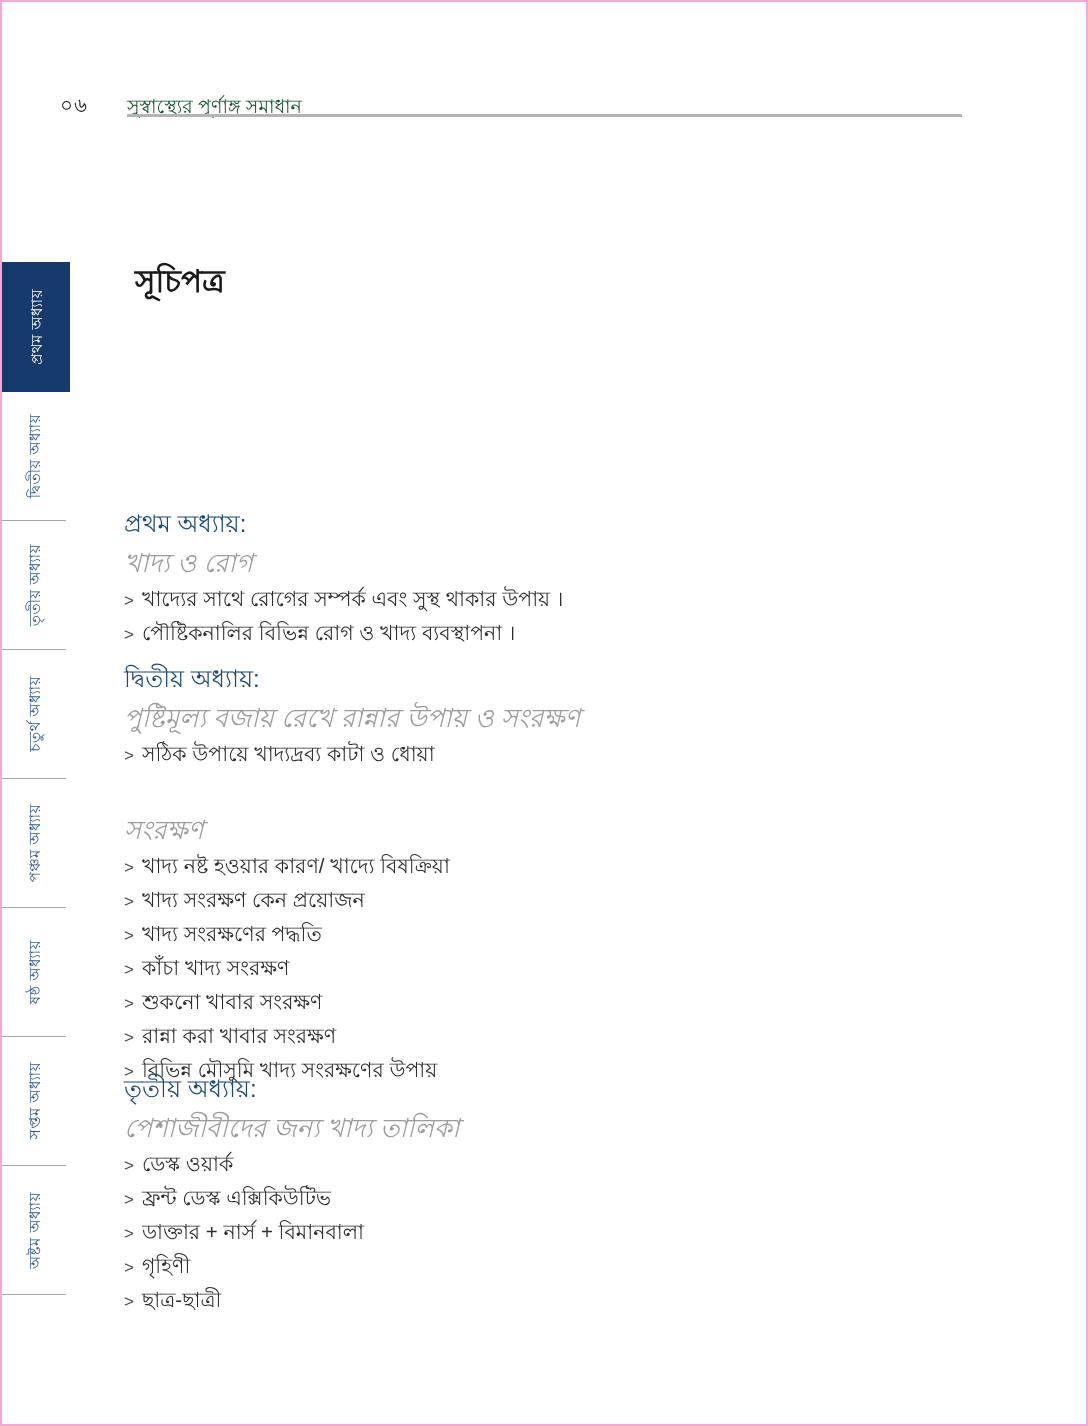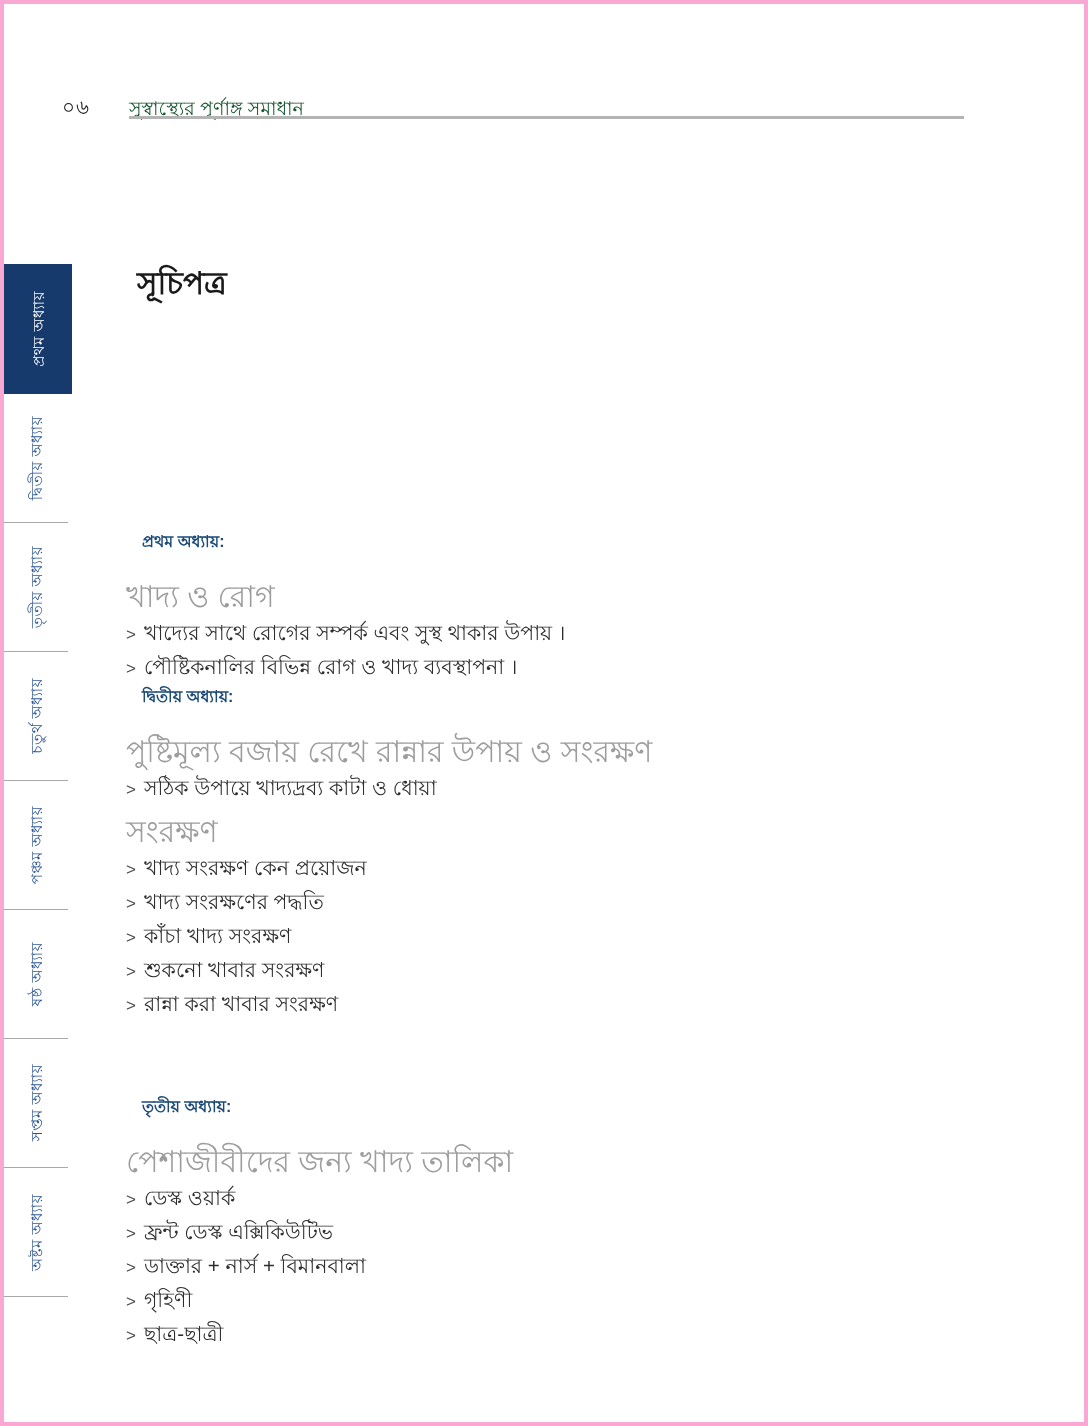--- a/index.html
+++ b/index.html
@@ -2,21 +2,21 @@
 <html style="--accent-navy: #173a6d; --heading-blue: #1d4b78; --tab-text: #2d5792; --sub-gray: #9d9d9d;"><head>
 <meta charset="utf-8">
 <style>
   html,body{margin:0;padding:0;background:#ffffff;}
   body{
     font-family:"Liberation Sans","DejaVu Sans",sans-serif;
     width:1088px;height:1426px;position:relative;overflow:hidden;
   }
   .page{
     position:absolute;inset:0;background:#ffffff;
-    border:4px solid #f9a8d4;box-sizing:border-box;padding-left:40px;
+    border:2px solid #f9a8d4;box-sizing:border-box;padding-left:40px;
   }
   
   .page-num{
     position:absolute;left:58px;top:88px;
     font-size:20px;color:#1a1a1a;letter-spacing:1px;
   }
   .book-title{
     position:absolute;left:125px;top:90px;
     font-size:19px;color:#14532d;
   }
@@ -49,26 +49,27 @@
   .toc-title{
     position:absolute;left:0;top:244px;margin:11px;
     font-size:31px;font-weight:600;color:#1a1a1a;
   }
   .sec{position:absolute;left:0;width:860px;}
   #sections .sec:nth-of-type(1){top:503px;}
   #sections .sec:nth-of-type(2){top:658px;}
   #sections .sec:nth-of-type(3){top:808px;}
   #sections .sec:nth-of-type(4){top:1068px;}
   .sec-heading{
-    margin:16px;font-size:16px;line-height:38px;font-weight:700;
+    margin:0;font-size:24px;line-height:38px;font-weight:400;
     color:var(--heading-blue,#1d4b78);
   }
   .sec-sub{
-    font-size:30px;line-height:40px;font-weight:400;
+    font-size:26px;line-height:40px;font-weight:400;
     color:var(--sub-gray,#9d9d9d);
+    font-style:italic;
   }
   .sec-item{
     font-size:20.5px;line-height:32px;color:#2e2e2e;
     white-space:nowrap;
   }
   .sec-item .marker{
     color:#4a4a4a;font-size:17px;margin-right:8px;
   }
 </style>
 </head>
@@ -118,25 +119,27 @@
           <div class="sec-item"><span class="marker">&gt;</span><span>খাদ্যের সাথে রোগের সম্পর্ক এবং সুস্থ থাকার উপায় ।</span></div>
           <div class="sec-item"><span class="marker">&gt;</span><span>পৌষ্টিকনালির বিভিন্ন রোগ ও খাদ্য ব্যবস্থাপনা ।</span></div>
         </section>
         <section class="sec">
           <h2 class="sec-heading">দ্বিতীয় অধ্যায়:</h2>
           <div class="sec-sub">পুষ্টিমূল্য বজায় রেখে রান্নার উপায় ও সংরক্ষণ</div>
           <div class="sec-item"><span class="marker">&gt;</span><span>সঠিক উপায়ে খাদ্যদ্রব্য কাটা ও ধোয়া</span></div>
         </section>
         <section class="sec">
           <div class="sec-sub">সংরক্ষণ</div>
+          <div class="sec-item"><span class="marker">&gt;</span><span>খাদ্য নষ্ট হওয়ার কারণ/ খাদ্যে বিষক্রিয়া</span></div>
           <div class="sec-item"><span class="marker">&gt;</span><span>খাদ্য সংরক্ষণ কেন প্রয়োজন</span></div>
           <div class="sec-item"><span class="marker">&gt;</span><span>খাদ্য সংরক্ষণের পদ্ধতি</span></div>
           <div class="sec-item"><span class="marker">&gt;</span><span>কাঁচা খাদ্য সংরক্ষণ</span></div>
           <div class="sec-item"><span class="marker">&gt;</span><span>শুকনো খাবার সংরক্ষণ</span></div>
           <div class="sec-item"><span class="marker">&gt;</span><span>রান্না করা খাবার সংরক্ষণ</span></div>
+          <div class="sec-item"><span class="marker">&gt;</span><span>বিভিন্ন মৌসুমি খাদ্য সংরক্ষণের উপায়</span></div>
         </section>
         <section class="sec">
           <h2 class="sec-heading">তৃতীয় অধ্যায়:</h2>
           <div class="sec-sub">পেশাজীবীদের জন্য খাদ্য তালিকা</div>
           <div class="sec-item"><span class="marker">&gt;</span><span>ডেস্ক ওয়ার্ক</span></div>
           <div class="sec-item"><span class="marker">&gt;</span><span>ফ্রন্ট ডেস্ক এক্সিকিউটিভ</span></div>
           <div class="sec-item"><span class="marker">&gt;</span><span>ডাক্তার + নার্স + বিমানবালা</span></div>
           <div class="sec-item"><span class="marker">&gt;</span><span>গৃহিণী</span></div>
           <div class="sec-item"><span class="marker">&gt;</span><span>ছাত্র-ছাত্রী</span></div>
         </section>

